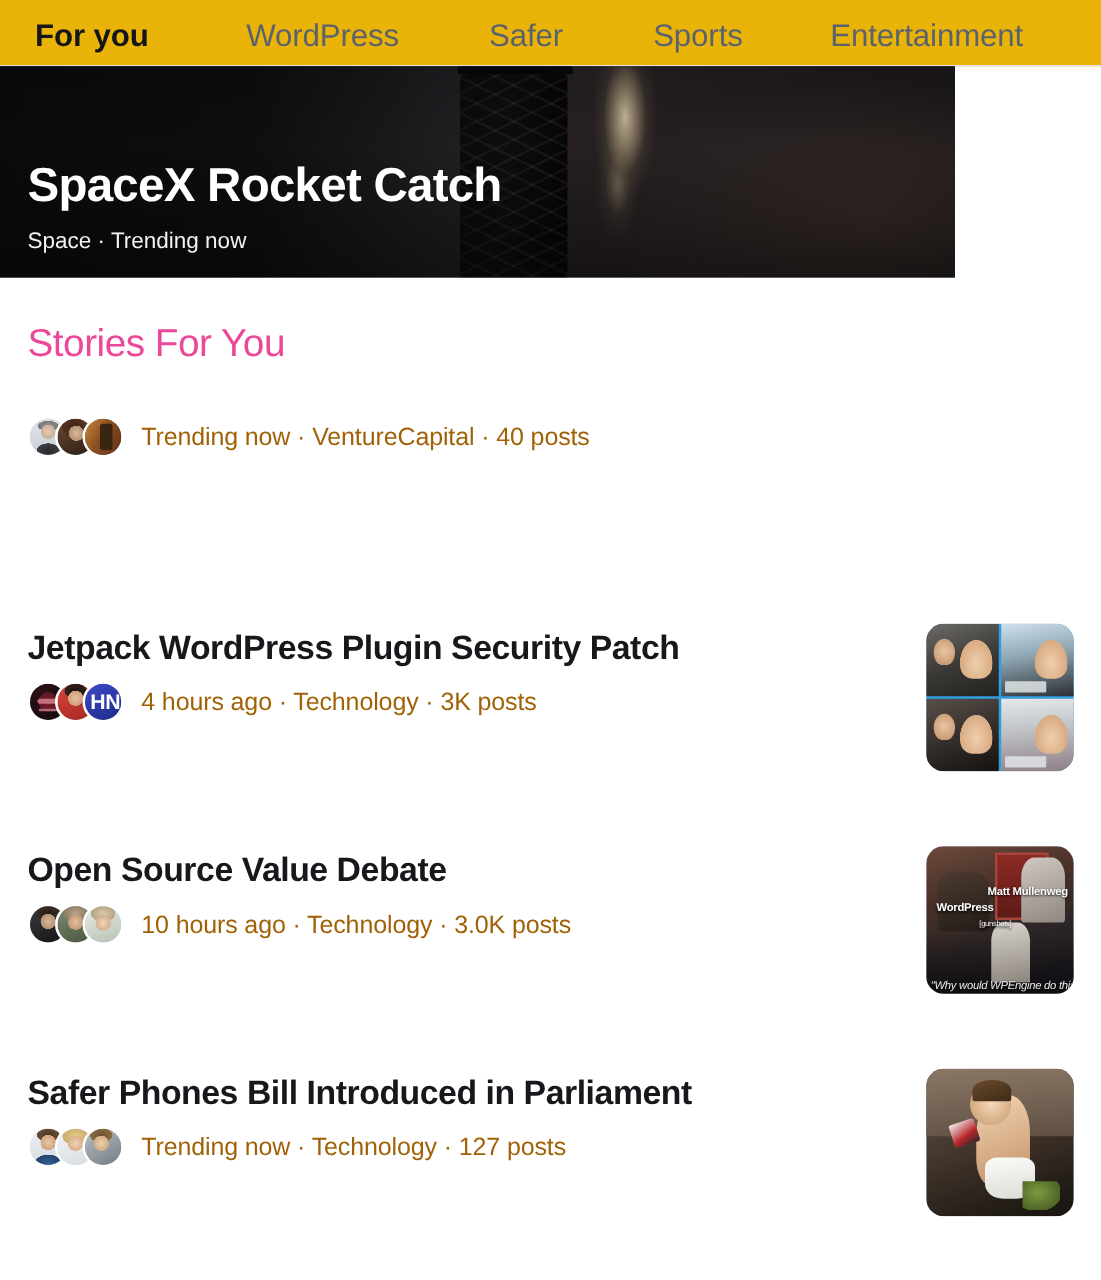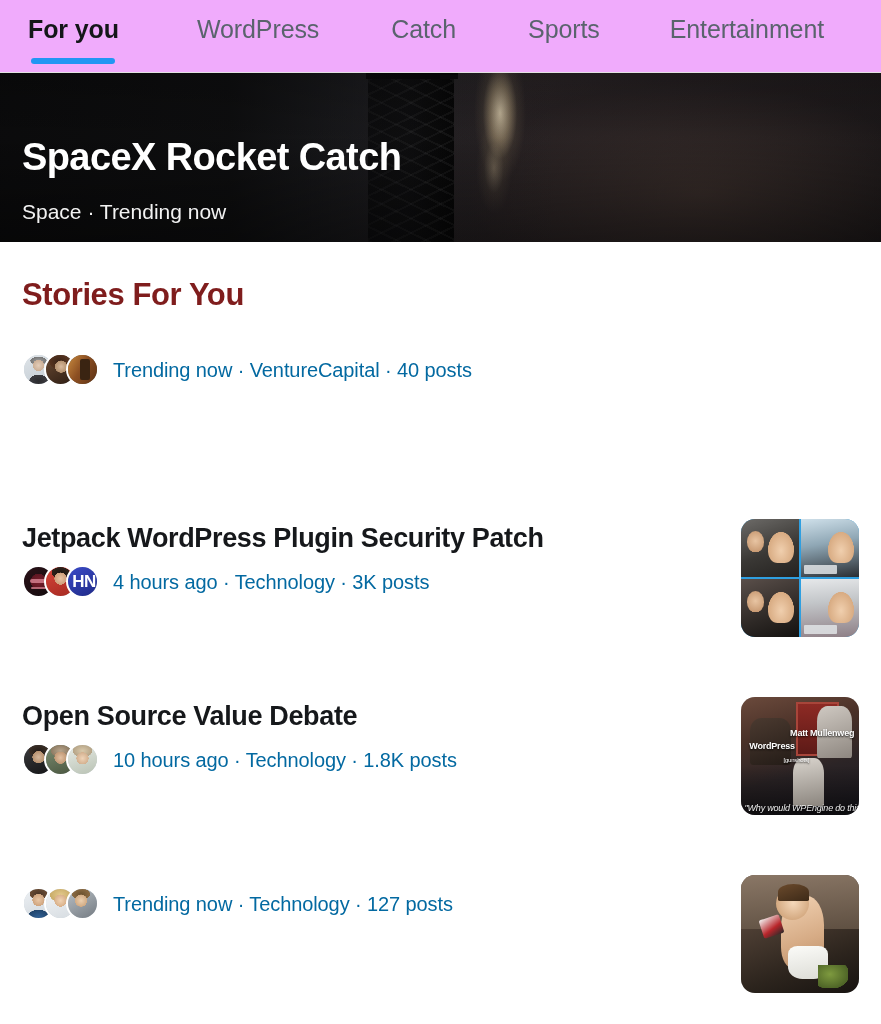--- a/index.html
+++ b/index.html
@@ -10,22 +10,22 @@
     height: 1024px;
     background: #ffffff;
     font-family: "Liberation Sans", sans-serif;
     overflow: hidden;
   }
 
   
   .tabbar {
     position: relative;
     width: 881px;
-    height: 73px;
-    background: #f0abfc;
+    height: 53px;
+    background: #eab308;
     display: flex;
     align-items: flex-start;
     border-bottom: 1px solid #e2e2e2;
   }
   .tabbar-inner {
     display: flex;
     align-items: flex-start;
     width: 100%;
     padding: 0 22px;
   }
@@ -68,21 +68,21 @@
   .tab-0 { margin-left: 6px; }
   .tab-1 { margin-left: 78px; }
   .tab-2 { margin-left: 72px; }
   .tab-3 { margin-left: 72px; }
   .tab-4 { margin-left: 70px; }
   .tab-5 { margin-left: 74px; }
 
   
   .hero {
     position: relative;
-    width: 881px;
+    width: 764px;
     height: 169px;
     overflow: hidden;
     background: #161616;
     cursor: pointer;
   }
   .hero-photo {
     position: absolute;
     inset: 0;
     background:
       
@@ -170,38 +170,38 @@
     z-index: 4;
   }
   .hero-title {
     font-size: 38px;
     line-height: 46px;
     font-weight: 700;
     color: #ffffff;
     letter-spacing: -0.6px;
   }
   .hero-sub {
-    margin-top: 20px;
-    font-size: 21px;
+    margin-top: 8px;
+    font-size: 18px;
     line-height: 24px;
     font-weight: 400;
     color: #f2f2f2;
     letter-spacing: 0px;
   }
 
   
   .section {
     padding: 0 22px;
   }
   .section-title {
     margin-top: 34px;
     font-size: 31px;
     line-height: 38px;
-    font-weight: 700;
-    color: #7f1d1d;
+    font-weight: 400;
+    color: #ec4899;
     letter-spacing: -0.4px;
   }
 
   .story-list { margin-top: 27px; }
 
   .story {
     position: relative;
     display: flex;
     align-items: flex-start;
     justify-content: space-between;
@@ -219,21 +219,21 @@
     letter-spacing: -0.35px;
   }
   .story-meta-row {
     display: flex;
     align-items: center;
     margin-top: 10px;
   }
   .story-meta {
     font-size: 20px;
     line-height: 26px;
-    color: #0369a1;
+    color: #a16207;
     font-weight: 400;
     letter-spacing: -0.1px;
   }
 
   
   .avatars {
     display: flex;
     align-items: center;
     margin-right: 14px;
     flex: 0 0 auto;
@@ -472,21 +472,21 @@
       <span class="tab-label">For you</span>
       <span class="tab-underline"></span>
     </div>
 
     <div class="tab tab-1">
       <span class="tab-label">WordPress</span>
       <span class="tab-underline"></span>
     </div>
 
     <div class="tab tab-2">
-      <span class="tab-label">Catch</span>
+      <span class="tab-label">Safer</span>
       <span class="tab-underline"></span>
     </div>
 
     <div class="tab tab-3">
       <span class="tab-label">Sports</span>
       <span class="tab-underline"></span>
     </div>
 
     <div class="tab tab-4">
       <span class="tab-label">Entertainment</span>
@@ -588,39 +588,40 @@
             <span class="avatar av-c1">
                 <span class="face"></span>
               </span>
             <span class="avatar av-c2">
                 <span class="face"></span>
               </span>
             <span class="avatar av-c3">
                 <span class="face"></span>
               </span>
           </div>
-          <div class="story-meta">10 hours ago · Technology · 1.8K posts</div>
+          <div class="story-meta">10 hours ago · Technology · 3.0K posts</div>
         </div>
       </div>
       <div class="thumb">
         <div class="meme">
           <span class="meme-door"></span>
           <span class="meme-p1"></span>
           <span class="meme-p2"></span>
           <span class="meme-p3"></span>
           <span class="meme-lbl meme-lbl-wp">WordPress</span>
           <span class="meme-lbl meme-lbl-mm">Matt Mullenweg</span>
           <span class="meme-lbl meme-lbl-gs">[gunshots]</span>
           <span class="meme-lbl meme-lbl-bt">"Why would WPEngine do this?"</span>
         </div>
       </div>
     </div>
 
     <div class="story">
       <div class="story-main">
+        <div class="story-title">Safer Phones Bill Introduced in Parliament</div>
         <div class="story-meta-row">
           <div class="avatars">
             <span class="avatar av-d1">
                 <span class="face"></span>
               </span>
             <span class="avatar av-d2">
                 <span class="face"></span>
               </span>
             <span class="avatar av-d3">
                 <span class="face"></span>

